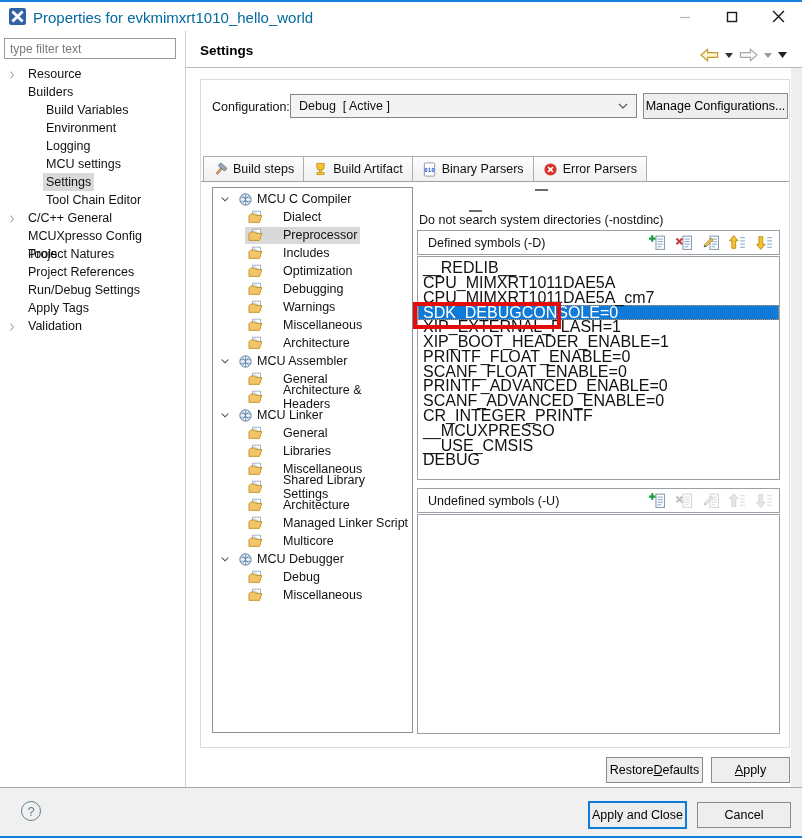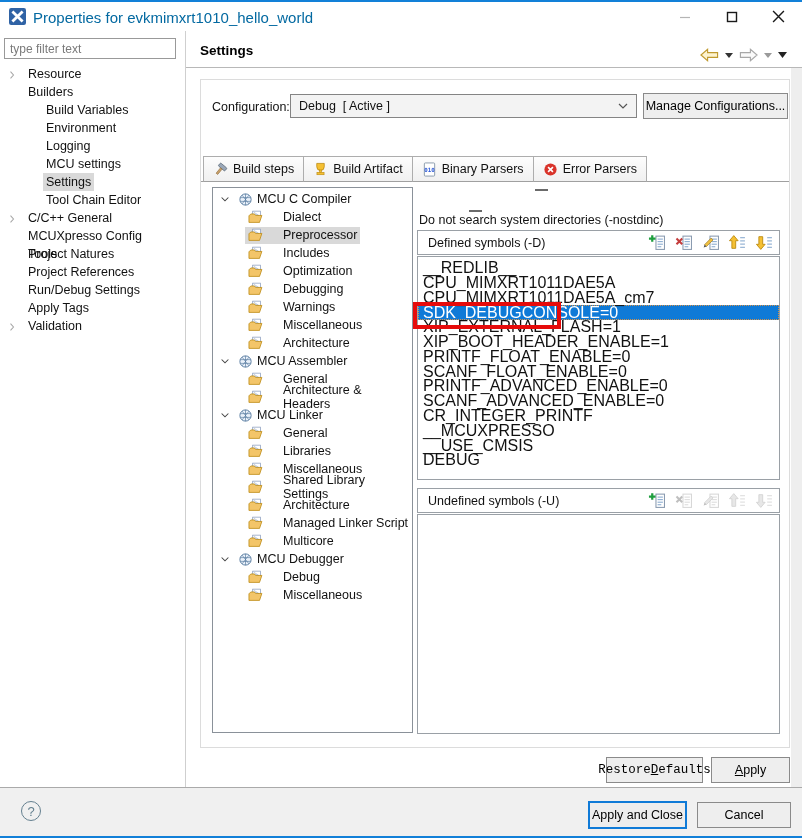--- a/index.html
+++ b/index.html
@@ -76,21 +76,21 @@
   .tb { display:flex; align-items:center; gap:10px; }
   .tb .icn { width:17px; height:17px; cursor:default; }
   .tb .disabled { opacity:.38; filter:grayscale(1); }
   .sym-list { position:absolute; left:417px; width:363px; border:1px solid #9aa0a6; background:#fff; overflow:hidden; }
   .sym-row { height:14.8px; line-height:14.8px; padding-left:5px; font-size:16px; white-space:nowrap; }
   .sym-row.sel { background:#0f7ad7; color:#fff; border:1px dotted #d59249; padding-left:4px; line-height:13px; }
 
   .red-annot { position:absolute; left:413px; top:300px; width:148px; height:27px; border:4px solid #e60b0b; z-index:10; }
 
   
-  .restore-btn { position:absolute; left:606px; top:755px; width:97px; height:26px;font-family:Liberation Mono, monospace; }
+  .restore-btn { position:absolute; left:606px; top:755px; width:97px; height:26px; }
   .apply-btn { position:absolute; left:711px; top:755px; width:79px; height:26px; }
   .mn { text-decoration:underline; }
   .foot-sep { position:absolute; left:0; top:785px; width:802px; height:1px; background:#aaaaaa; }
   .bottombar { position:absolute; left:0; top:786px; width:802px; height:50px; background:#f0f0f0; }
   .help-btn { position:absolute; left:21px; top:799px; width:20px; height:20px; border:1px solid #64808f; border-radius:50%;
               display:flex; align-items:center; justify-content:center; color:#64808f; font-size:13px; background:#f0f0f0; }
   .applyclose-btn { position:absolute; left:588px; top:799px; width:99px; height:28px; border:2px solid #0f7ad7; background:#ededed; }
   .cancel-btn { position:absolute; left:697px; top:800px; width:94px; height:26px; }
   .bottom-edge { position:absolute; left:0; bottom:0; width:802px; height:2px; background:#1280d8; }
 </style>

